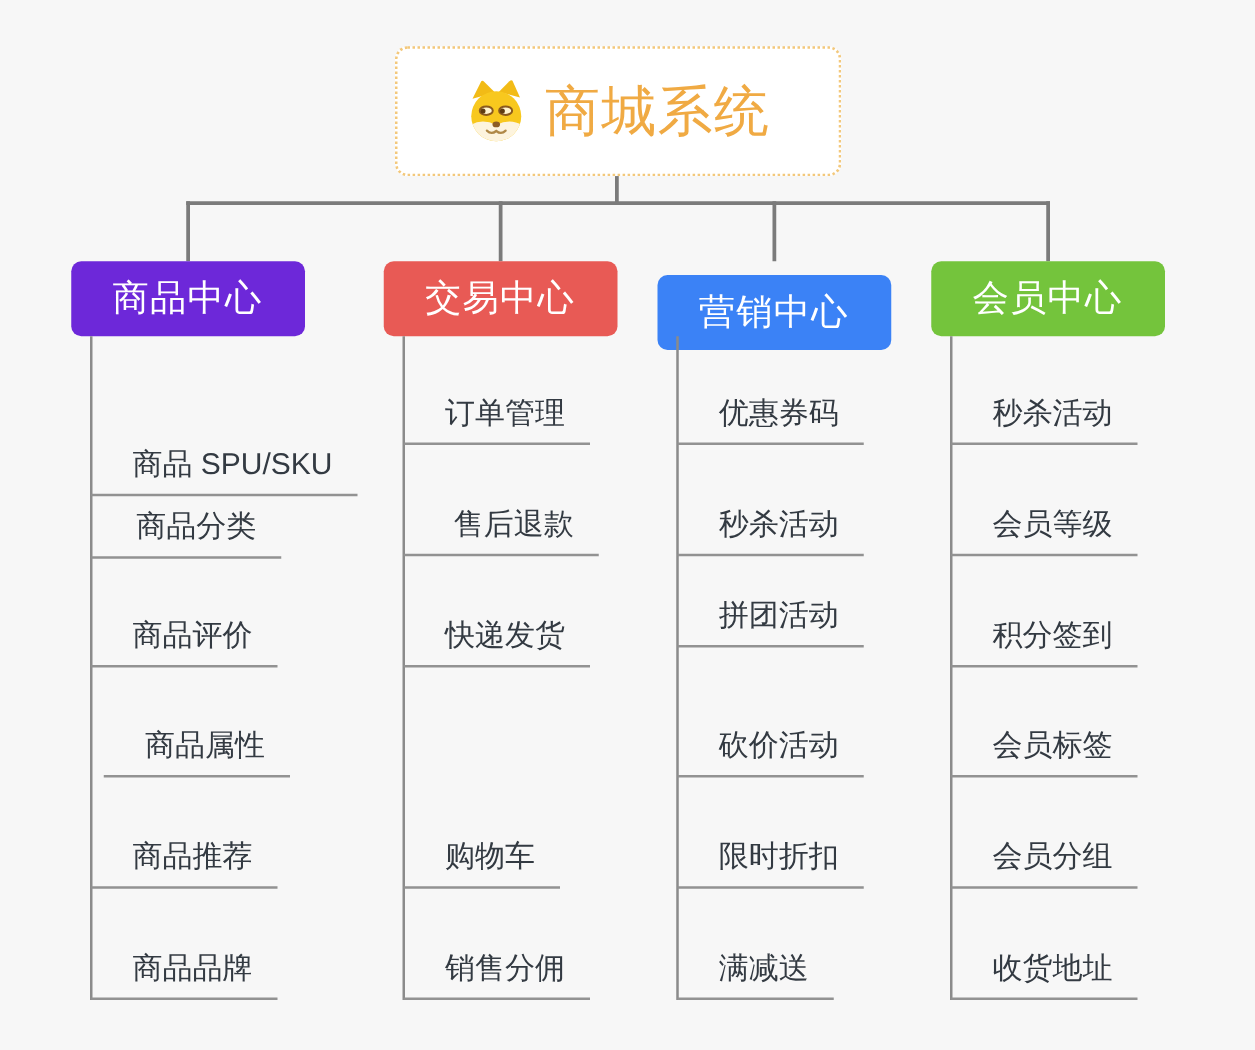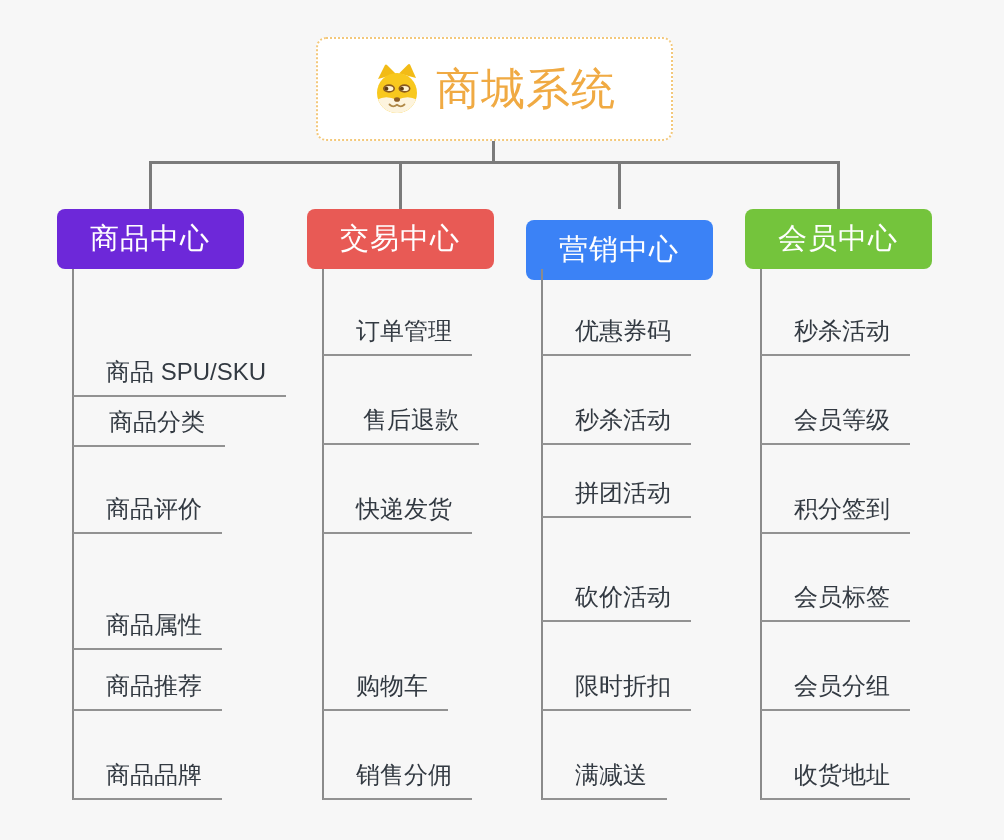--- a/index.html
+++ b/index.html
@@ -103,21 +103,21 @@
     </svg>
     <span class="root-title" style="color: rgb(240, 170, 67);">商城系统</span>
   </div>
 
 <div class="line" style="left: 148.5px; top: 161px; width: 3px; height: 48px;"></div>
     <div class="branch-box" style="left: 56.5px; top: 209px; background: #6d28d9;">商品中心</div>
     <div class="spine" style="left: 72px; top: 269px; height: 531px;"></div>
     <div class="leaf-item" style="left: 73px; top: 314px; margin-top: 41px;">商品 SPU/SKU</div>
     <div class="leaf-item" style="left: 73px; top: 405px; padding-left: 36px;">商品分类</div>
     <div class="leaf-item" style="left: 73px; top: 492px;">商品评价</div>
-    <div class="leaf-item" style="left: 73px; top: 580px; margin-top: 28px;">商品属性</div>
+    <div class="leaf-item" style="left: 83px; top: 580px;">商品属性</div>
     <div class="leaf-item" style="left: 73px; top: 669px;">商品推荐</div>
     <div class="leaf-item" style="left: 73px; top: 758px;">商品品牌</div>
     <div class="line" style="left: 398.5px; top: 161px; width: 3px; height: 48px;"></div>
     <div class="branch-box" style="left: 306.5px; top: 209px; background: rgb(232, 90, 85);">交易中心</div>
     <div class="spine" style="left: 322px; top: 269px; height: 531px;"></div>
     <div class="leaf-item" style="left: 323px; top: 314px;">订单管理</div>
     <div class="leaf-item" style="left: 323px; top: 403px; padding-left: 40px;">售后退款</div>
     <div class="leaf-item" style="left: 323px; top: 492px;">快递发货</div>
     <div class="leaf-item" style="left: 323px; top: 669px;">购物车</div>
     <div class="leaf-item" style="left: 323px; top: 758px;">销售分佣</div>

